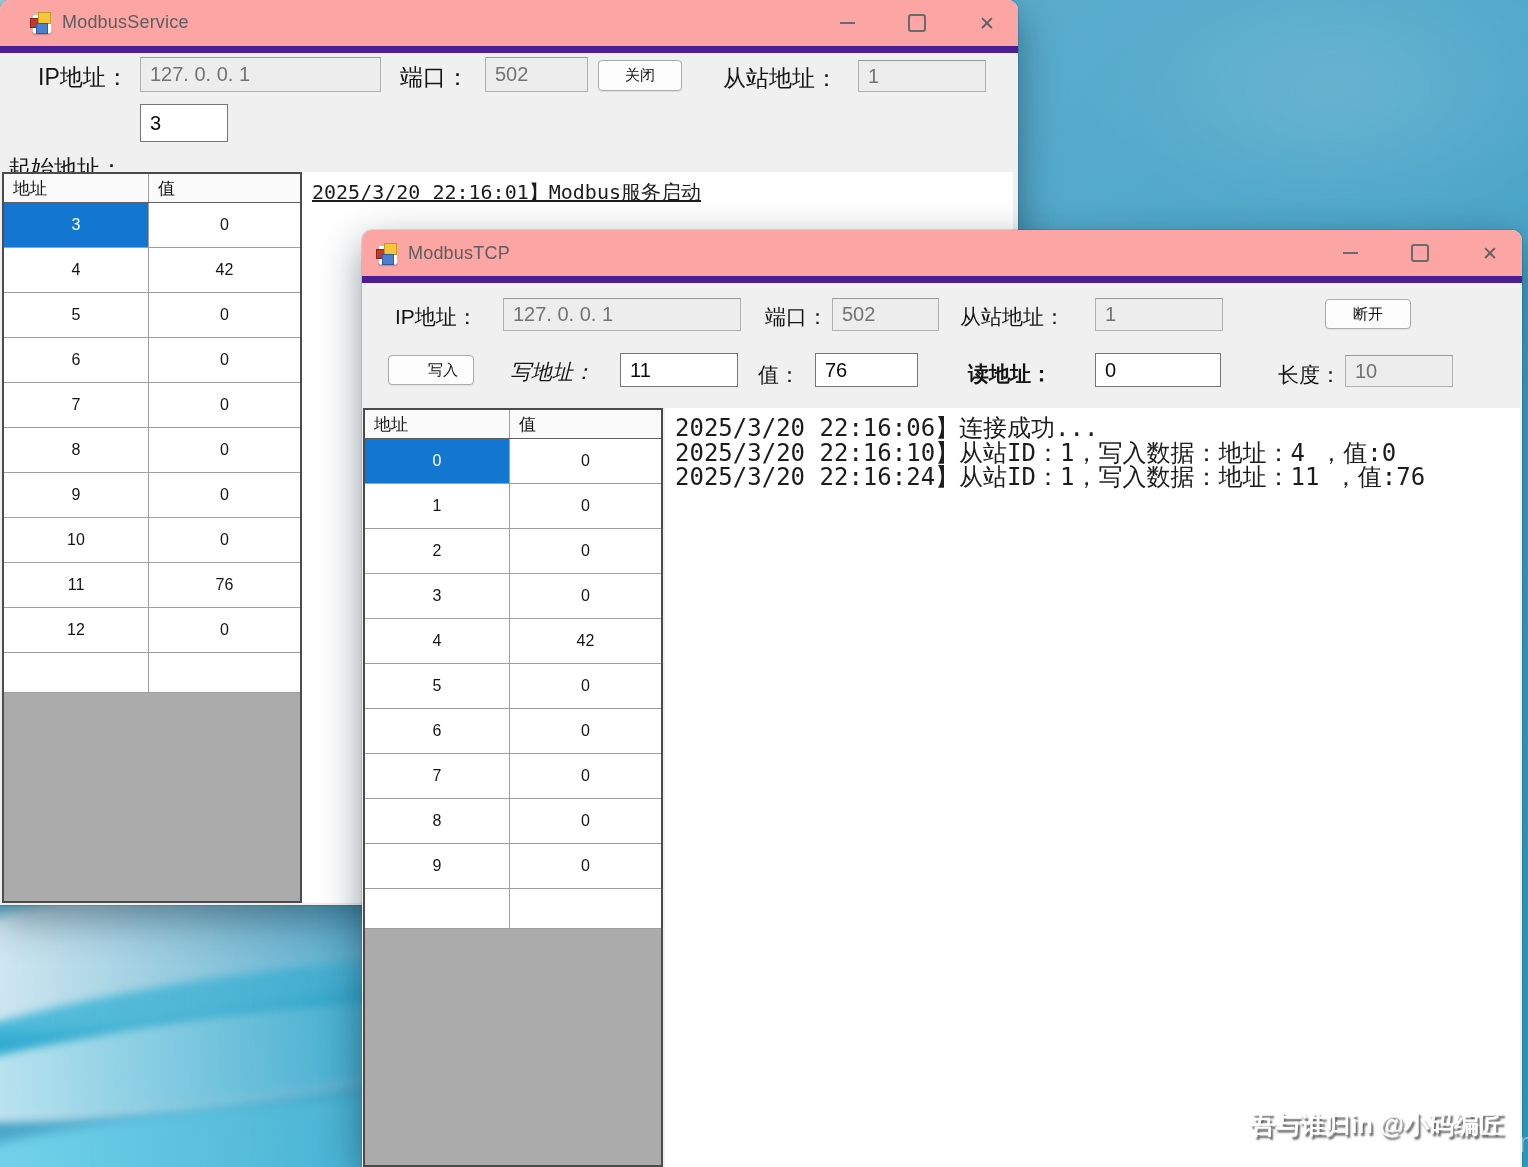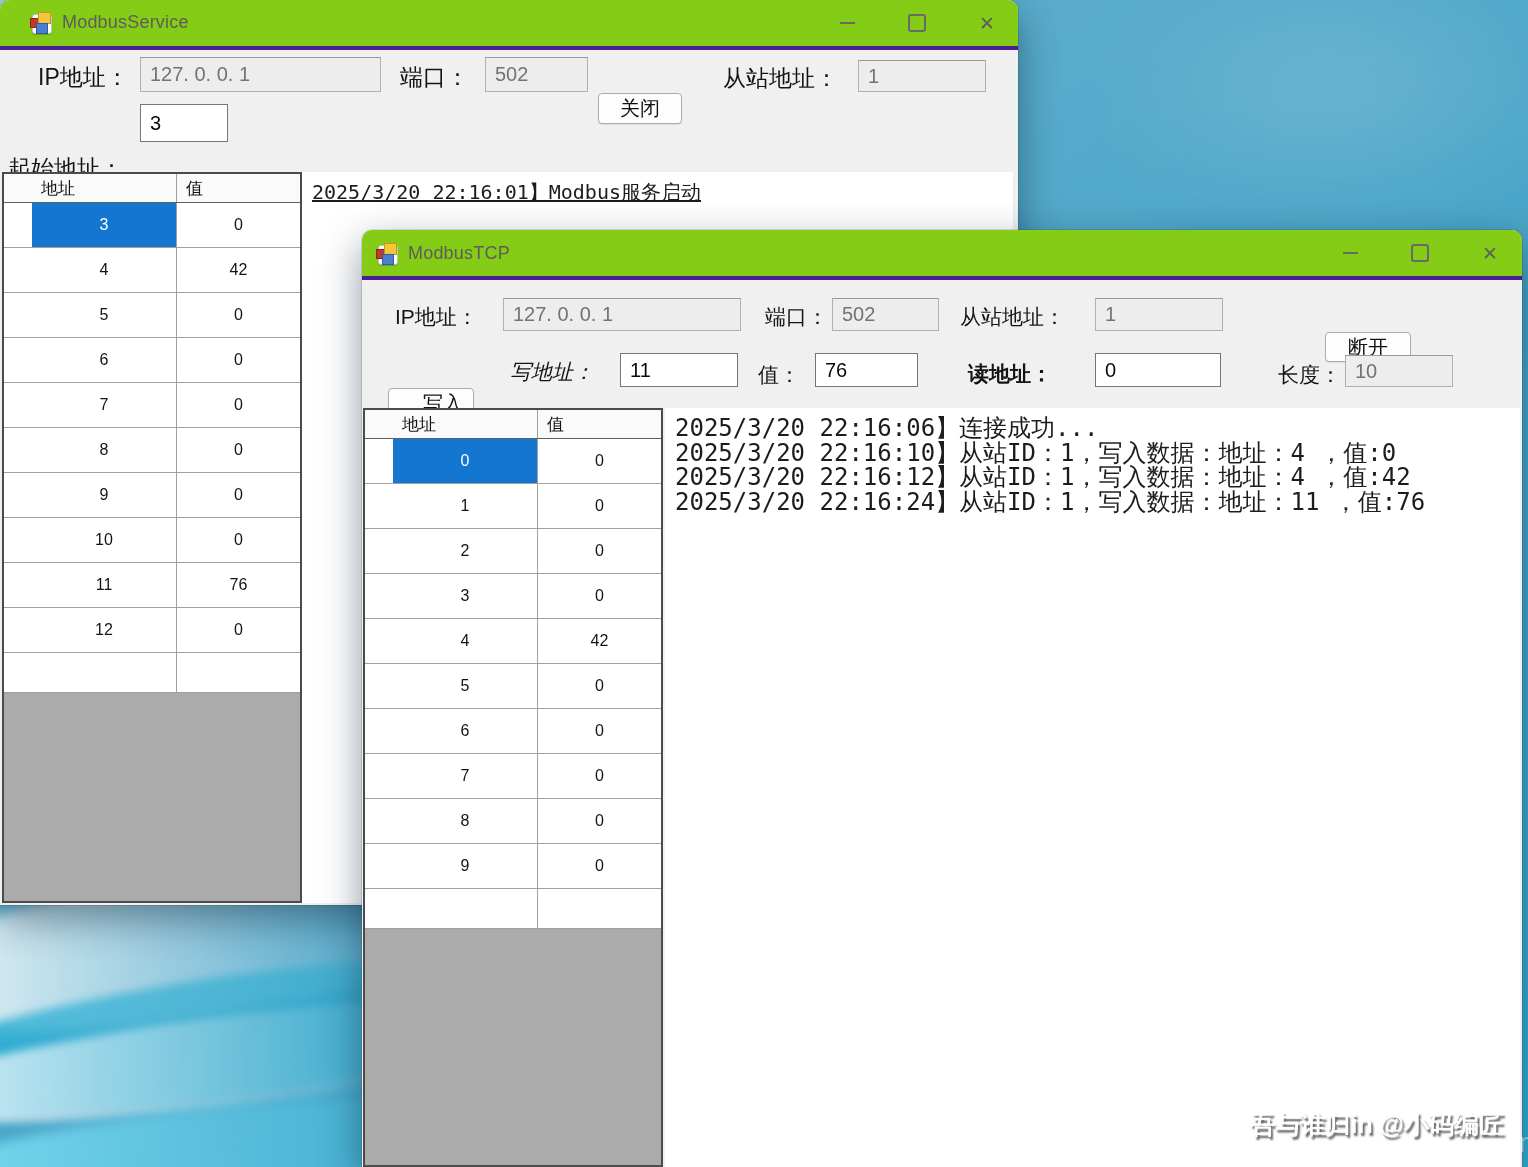--- a/index.html
+++ b/index.html
@@ -15,22 +15,22 @@
   .wave3{left:-120px;top:1015px;width:720px;height:90px;transform:rotate(-7deg);filter:blur(4px);
     background:linear-gradient(95deg,rgba(255,255,255,.85),rgba(255,255,255,.1) 65%,rgba(255,255,255,0));}
   .wave4{left:-100px;top:1105px;width:700px;height:110px;transform:rotate(-5deg);filter:blur(6px);
     background:linear-gradient(95deg,rgba(130,225,245,.9),rgba(70,195,225,.3) 70%,rgba(255,255,255,0));}
   .wave5{right:-60px;top:-40px;width:500px;height:260px;filter:blur(30px);
     background:radial-gradient(closest-side,rgba(255,255,255,.14),rgba(255,255,255,0));}
 
   
   .win{position:absolute;background:#f0f0f0;border-radius:10px 10px 0 0;
     box-shadow:0 14px 40px rgba(0,25,45,.45),0 0 0 1px rgba(0,0,0,.10);}
-  .titlebar{position:absolute;left:0;top:0;right:0;height:46px;background:#84cc16;
-    border-radius:10px 10px 0 0;border-bottom:4px solid #4c1d95;}
+  .titlebar{position:absolute;left:0;top:0;right:0;height:46px;background:#fca5a5;
+    border-radius:10px 10px 0 0;border-bottom:7px solid #4c1d95;}
   .appicon{position:absolute;width:22px;height:22px;}
   .appicon .base{position:absolute;left:2px;top:2px;width:18px;height:18px;background:#fff;
     border:1px solid #c4c4c4;border-radius:3px;box-shadow:0 1px 1px rgba(0,0,0,.2);}
   .appicon .sq-red{position:absolute;left:0;top:6px;width:8px;height:8px;background:#c0392b;border:1px solid #8e2417;}
   .appicon .sq-yellow{position:absolute;right:1px;top:0;width:11px;height:10px;background:#f5c53c;border:1px solid #c39a1e;}
   .appicon .sq-blue{position:absolute;left:6px;bottom:0;width:10px;height:9px;background:#4d7fd0;border:1px solid #2f5ba6;}
   .wintitle{position:absolute;top:12px;font-size:18px;color:#5d5d5d;letter-spacing:.2px;}
   .controls{position:absolute;top:8px;display:flex;gap:40px;}
   .ctrl{width:30px;height:30px;display:flex;align-items:center;justify-content:center;color:#5c5c5c;font-size:17px;cursor:default;}
   .minbar{width:15px;height:0;border-top:2px solid #6a6a6a;display:block;}
@@ -39,31 +39,31 @@
 
   
   .lbl{position:absolute;color:#141414;white-space:nowrap;}
   .svc .lbl{font-size:23px;}
   .tcp .lbl{font-size:21px;}
   .field{position:absolute;box-sizing:border-box;display:flex;align-items:center;
     padding-left:9px;font-size:20px;white-space:pre;}
   .field.dis{background:#ededed;border:1px solid #b0b0b0;border-top-color:#999;color:#737373;}
   .field.en{background:#ffffff;border:1px solid #767676;color:#0a0a0a;}
   .btn{position:absolute;box-sizing:border-box;display:flex;align-items:center;justify-content:center;
-    background:#fdfdfd;border:1px solid #ababab;border-radius:4px;font-size:20px;color:#111;
-    box-shadow:0 1px 1px rgba(0,0,0,.08);cursor:default;margin-top:33px;}
+    background:#fdfdfd;border:1px solid #ababab;border-radius:4px;font-size:15px;color:#111;
+    box-shadow:0 1px 1px rgba(0,0,0,.08);cursor:default;}
 
   
   .dgv{position:absolute;box-sizing:border-box;background:#ababab;border:2px solid #4b4b4b;overflow:hidden;}
   .trow{display:flex;height:45px;background:#fff;border-bottom:1px solid #9f9f9f;box-sizing:border-box;}
   .trow.thead{height:29px;background:#fafafa;border-bottom:1px solid #5f5f5f;}
   .trow.erow{height:40px;}
   .tcell{box-sizing:border-box;display:flex;align-items:center;justify-content:center;
     border-right:1px solid #9f9f9f;font-size:16px;color:#141414;}
-  .tcell.c0{width:49%;margin-left:28px;}
+  .tcell.c0{width:49%;}
   .tcell.c1{flex:1;border-right:none;}
   .tcell.h{justify-content:flex-start;padding-left:9px;font-size:17px;}
   .tcell.sel{background:#1377d2;color:#fff;}
 
   
   .logbox{position:absolute;background:#fff;box-sizing:border-box;padding:8px 10px;overflow:hidden;}
   .logline{font-family:"DejaVu Sans Mono","Liberation Mono",monospace;font-size:24px;
     line-height:24.5px;color:#1c1c1c;white-space:pre;}
 
   
@@ -311,21 +311,20 @@
         </div>
         <div class="trow erow">
           <div class="tcell c0"></div>
           <div class="tcell c1"></div>
         </div>
       </div>
 
     <div class="logbox tcp-log">
         <div class="logline">2025/3/20 22:16:06】连接成功...</div>
         <div class="logline">2025/3/20 22:16:10】从站ID：1，写入数据：地址：4 ，值:0</div>
-        <div class="logline">2025/3/20 22:16:12】从站ID：1，写入数据：地址：4 ，值:42</div>
         <div class="logline">2025/3/20 22:16:24】从站ID：1，写入数据：地址：11 ，值:76</div>
       </div>
   </div>
 
   <div class="wm wm2">CSDN @吾与谁归in</div>
   <div class="wm wm1">吾与谁归in @小码编匠</div>
 
 </div>
 
 </body></html>

